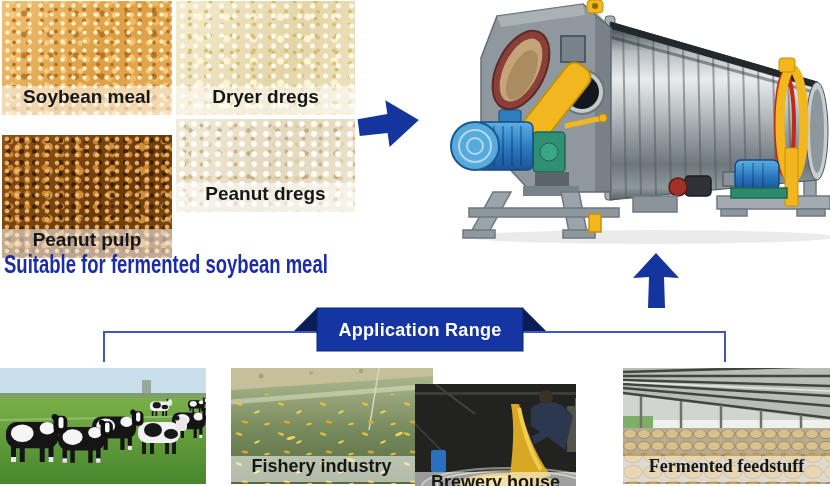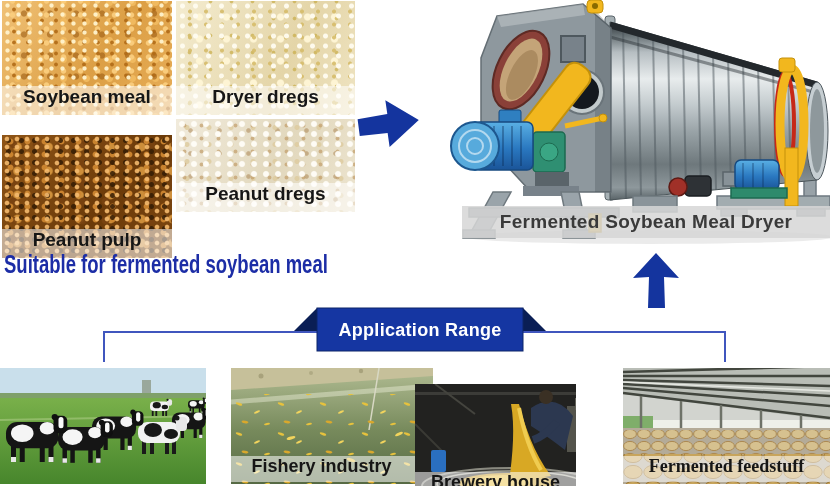--- a/index.html
+++ b/index.html
@@ -230,23 +230,20 @@
       <polygon points="58,192 76,192 54,232 36,232" fill="#9aa4aa"></polygon>
       <polygon points="126,192 144,192 152,232 134,232" fill="#9aa4aa"></polygon>
       <rect x="34" y="208" width="150" height="9" fill="#8e989e"></rect>
       <rect x="28" y="230" width="32" height="8" fill="#8e989e"></rect>
       <rect x="128" y="230" width="32" height="8" fill="#8e989e"></rect>
       <rect x="198" y="196" width="44" height="16" fill="#8a949a"></rect>
       <rect x="154" y="214" width="12" height="18" fill="#f2b71e" stroke="#c4910a"></rect>
     </g>
   </svg>
 
-  <div id="machine-label">
-    <span>Fermented Soybean Meal Dryer</span>
-  </div>
 
   <div id="caption">Suitable for fermented soybean meal</div>
 
   <div class="conn" style="left:103px;top:331px;width:623px;height:2px;"></div>
   <div class="conn" style="left:103px;top:331px;width:2px;height:31px;"></div>
   <div class="conn" style="left:724px;top:331px;width:2px;height:31px;"></div>
 
   <svg style="position:absolute;left:631px;top:253px;" width="50" height="56" viewBox="0 0 50 56">
     <polygon points="25,0 48,25 33,24 34,55 17,55 18,24 2,25" fill="#14349e"></polygon>
   </svg>

